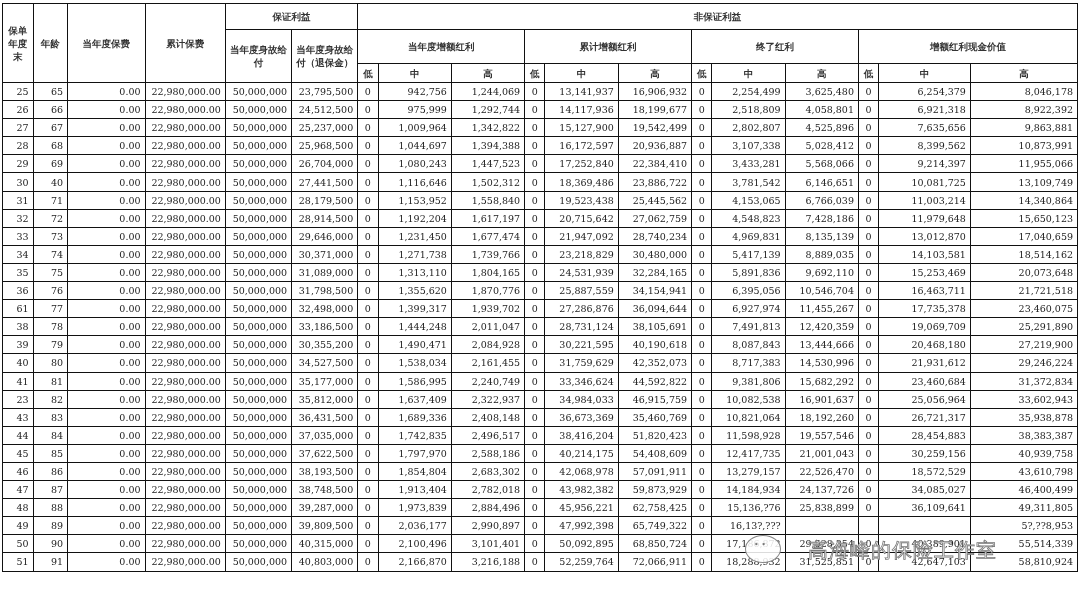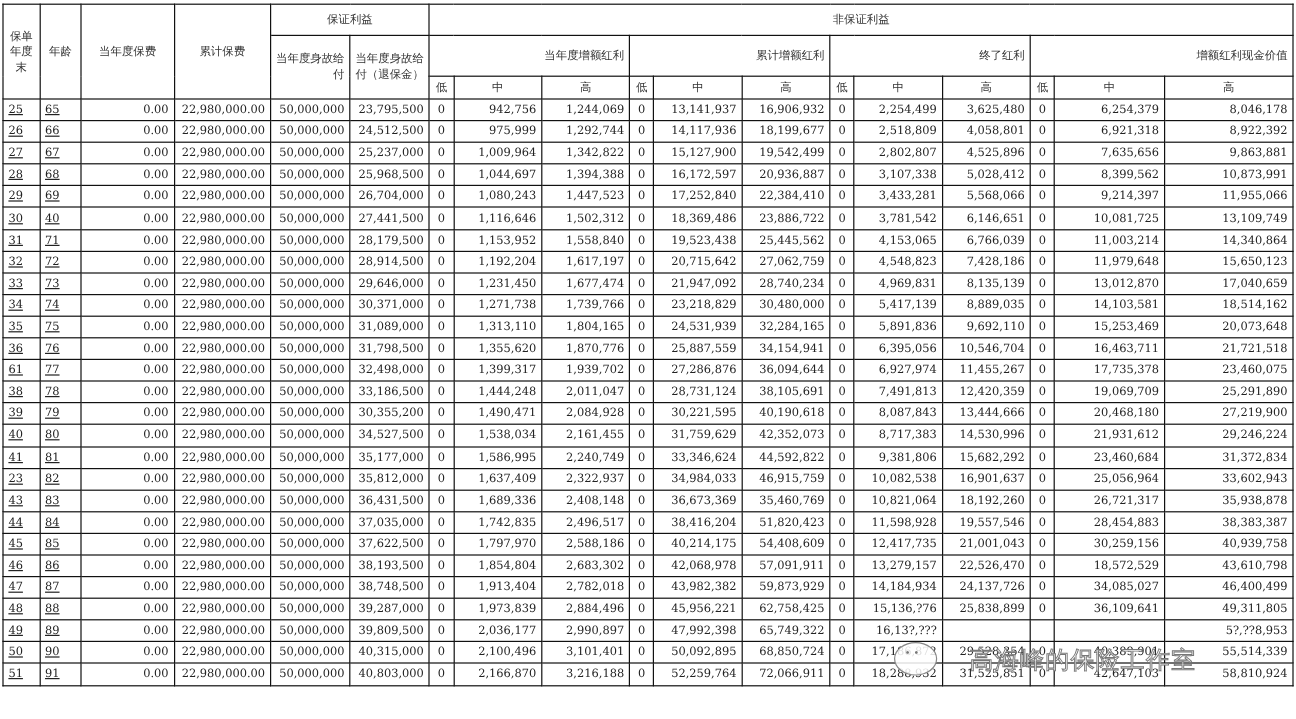--- a/index.html
+++ b/index.html
@@ -2,26 +2,26 @@
 <html><head>
 <meta charset="utf-8">
 <style>
   html, body { margin: 0; padding: 0; background: #ffffff; }
   body { width: 1080px; height: 599px; overflow: hidden; position: relative;
          font-family: "DejaVu Serif", "Liberation Serif", serif; color: #222; }
   table { border-collapse: collapse; position: absolute; left: 2px; top: 3px;
           width: 1076px; table-layout: fixed; }
   th, td { border: 1.5px solid #111; font-size: 9.5px; padding: 0 4px; white-space: nowrap;
            overflow: hidden; }
-  th { font-weight: normal; text-align: center; color: #333; line-height: 13px; margin-top: 39px; }
+  th { font-weight: bold; text-align: center; color: #333; line-height: 13px; margin-top: 39px; }
   td { height: 17.1px; line-height: 17px; text-align: right; }
   td.c { text-align: center; }
-  td.l { text-align: left; text-decoration: underline; }
+  td.l { text-align: right; }
   tr.h1 th { height: 25px; }
-  tr.h2 th { height: 33px; text-align: right; }
+  tr.h2 th { height: 33px; }
   tr.h3 th { height: 18px; }
   .wm { position: absolute; left: 808px; top: 537px; font-size: 20px; color: rgba(255,255,255,0.9);
         -webkit-text-stroke: 0.8px #777; font-family: "DejaVu Sans", sans-serif; letter-spacing: 1px; }
   .wm-icon { position: absolute; left: 745px; top: 535px; width: 34px; height: 26px; border-radius: 50%;
              border: 1.5px solid #888; background: rgba(255,255,255,0.85); }
   .wm-icon:before { content: "• •"; position: absolute; left: 8px; top: 4px; font-size: 8px; color: #777; }
 </style>
 </head>
 <body>
 

